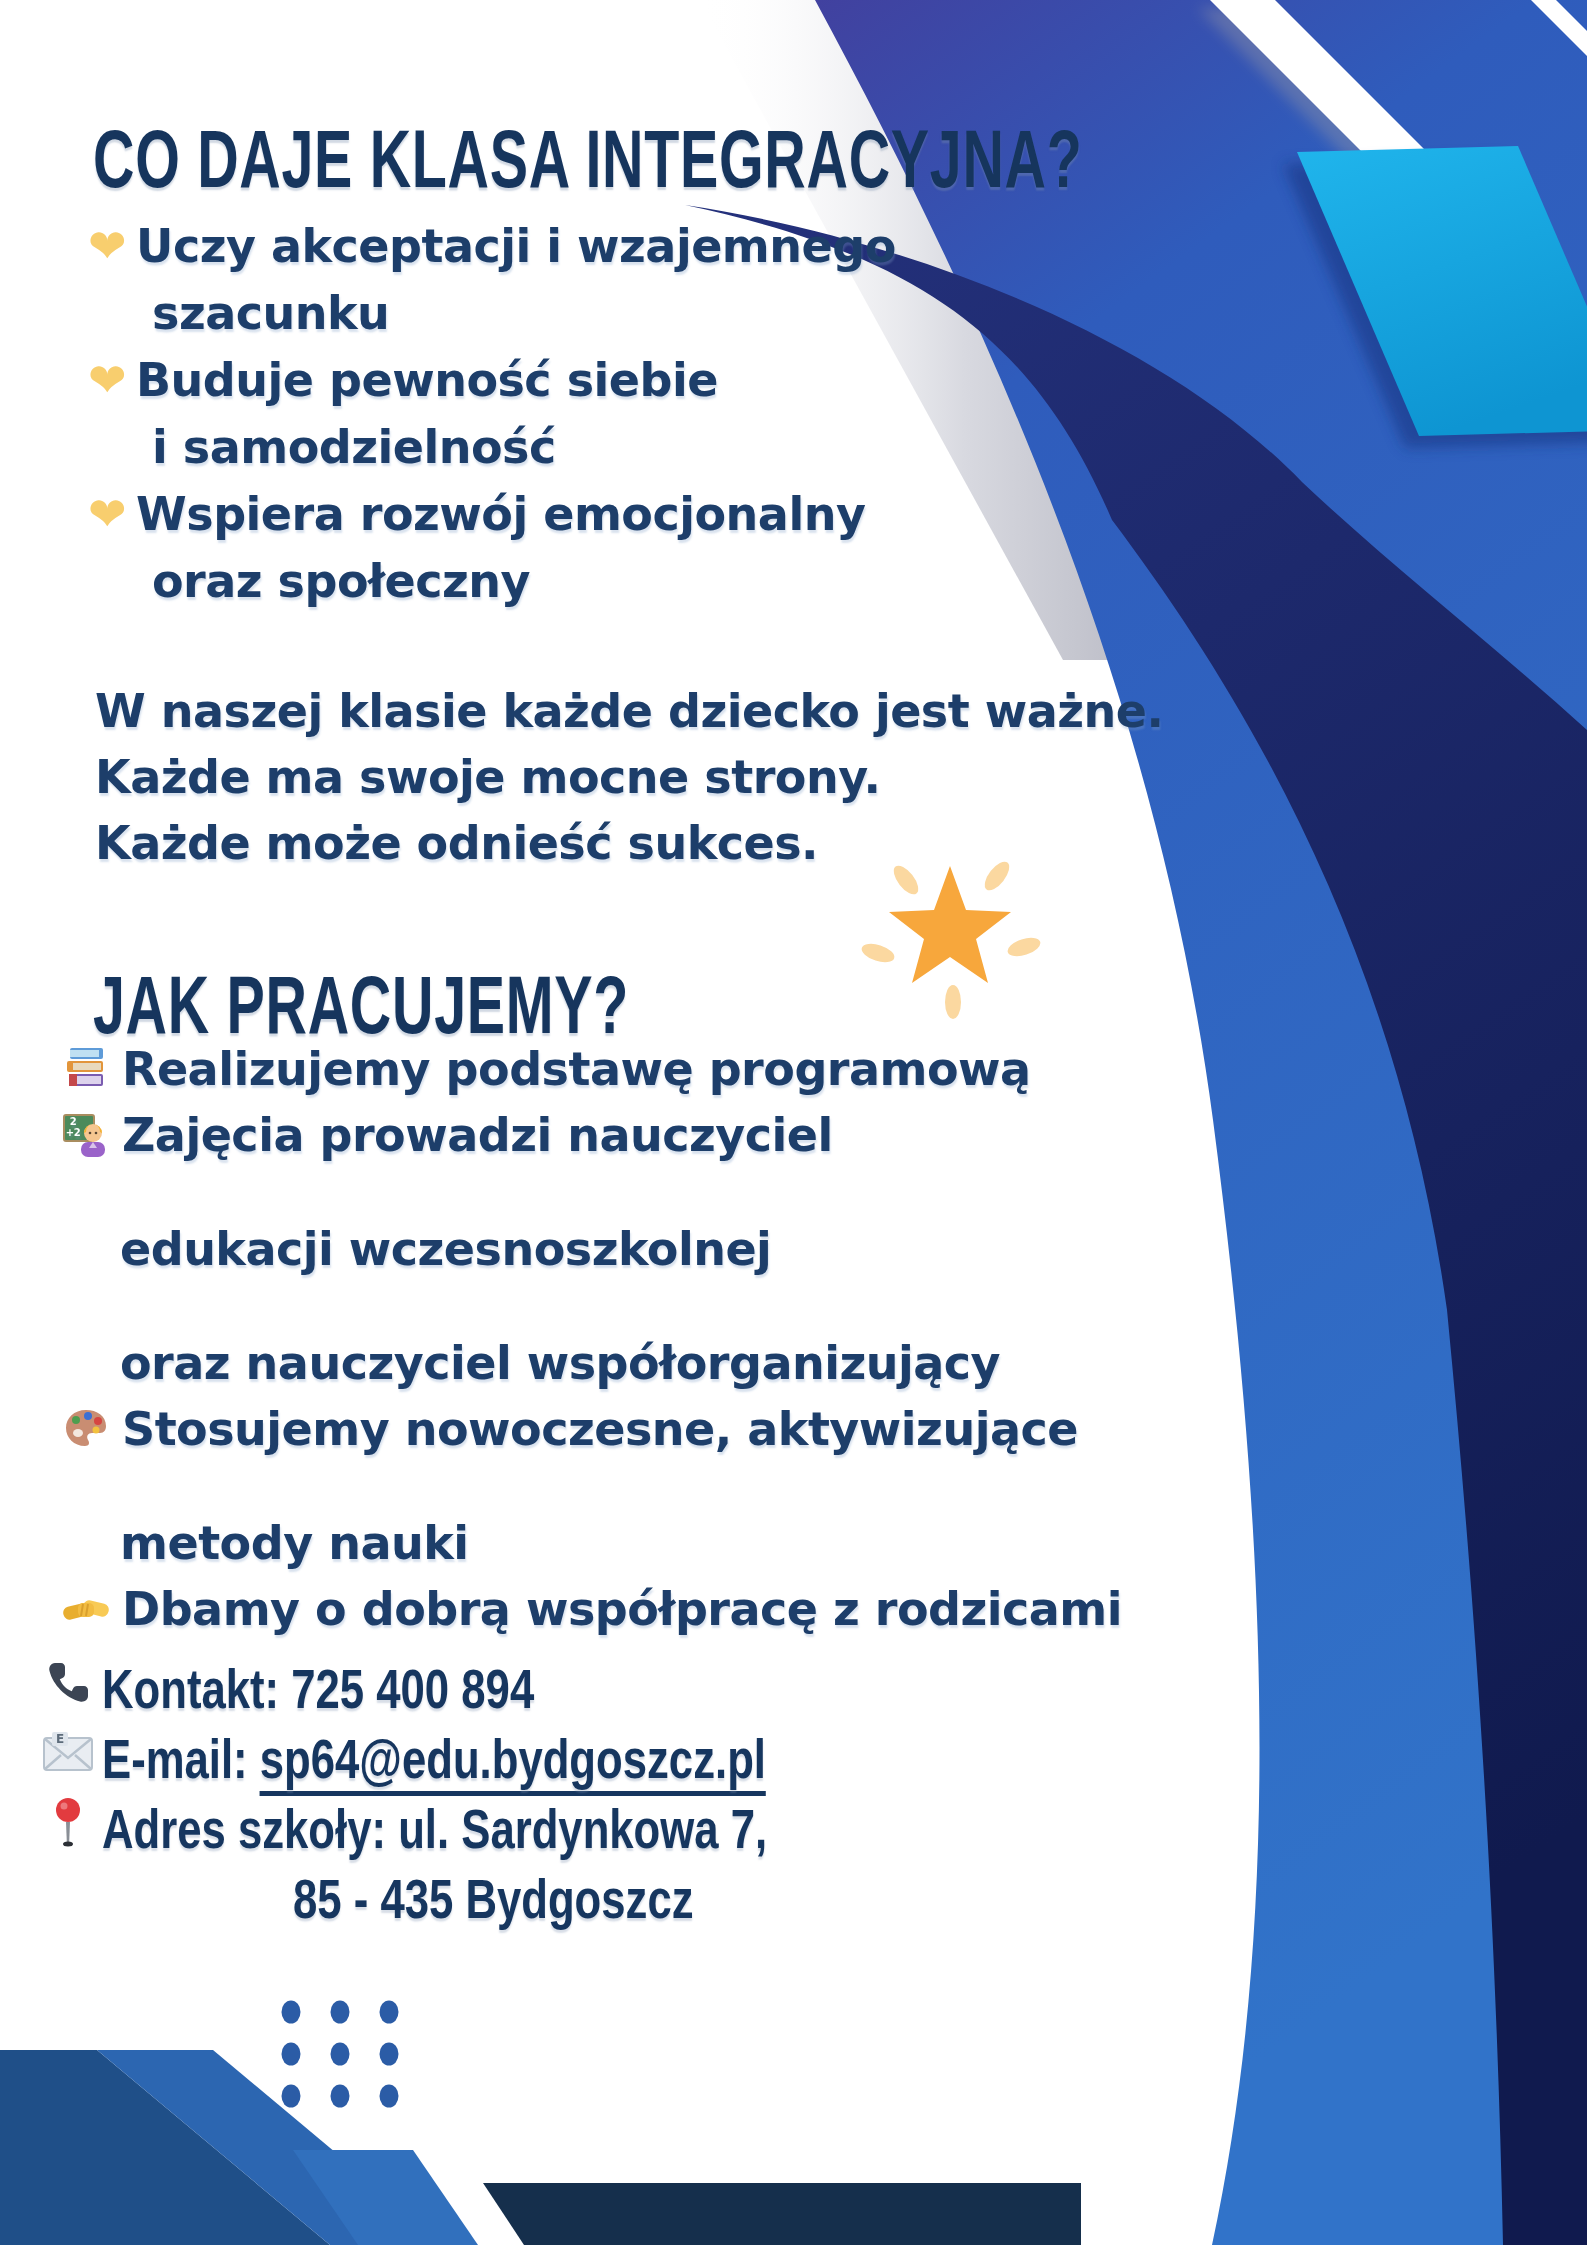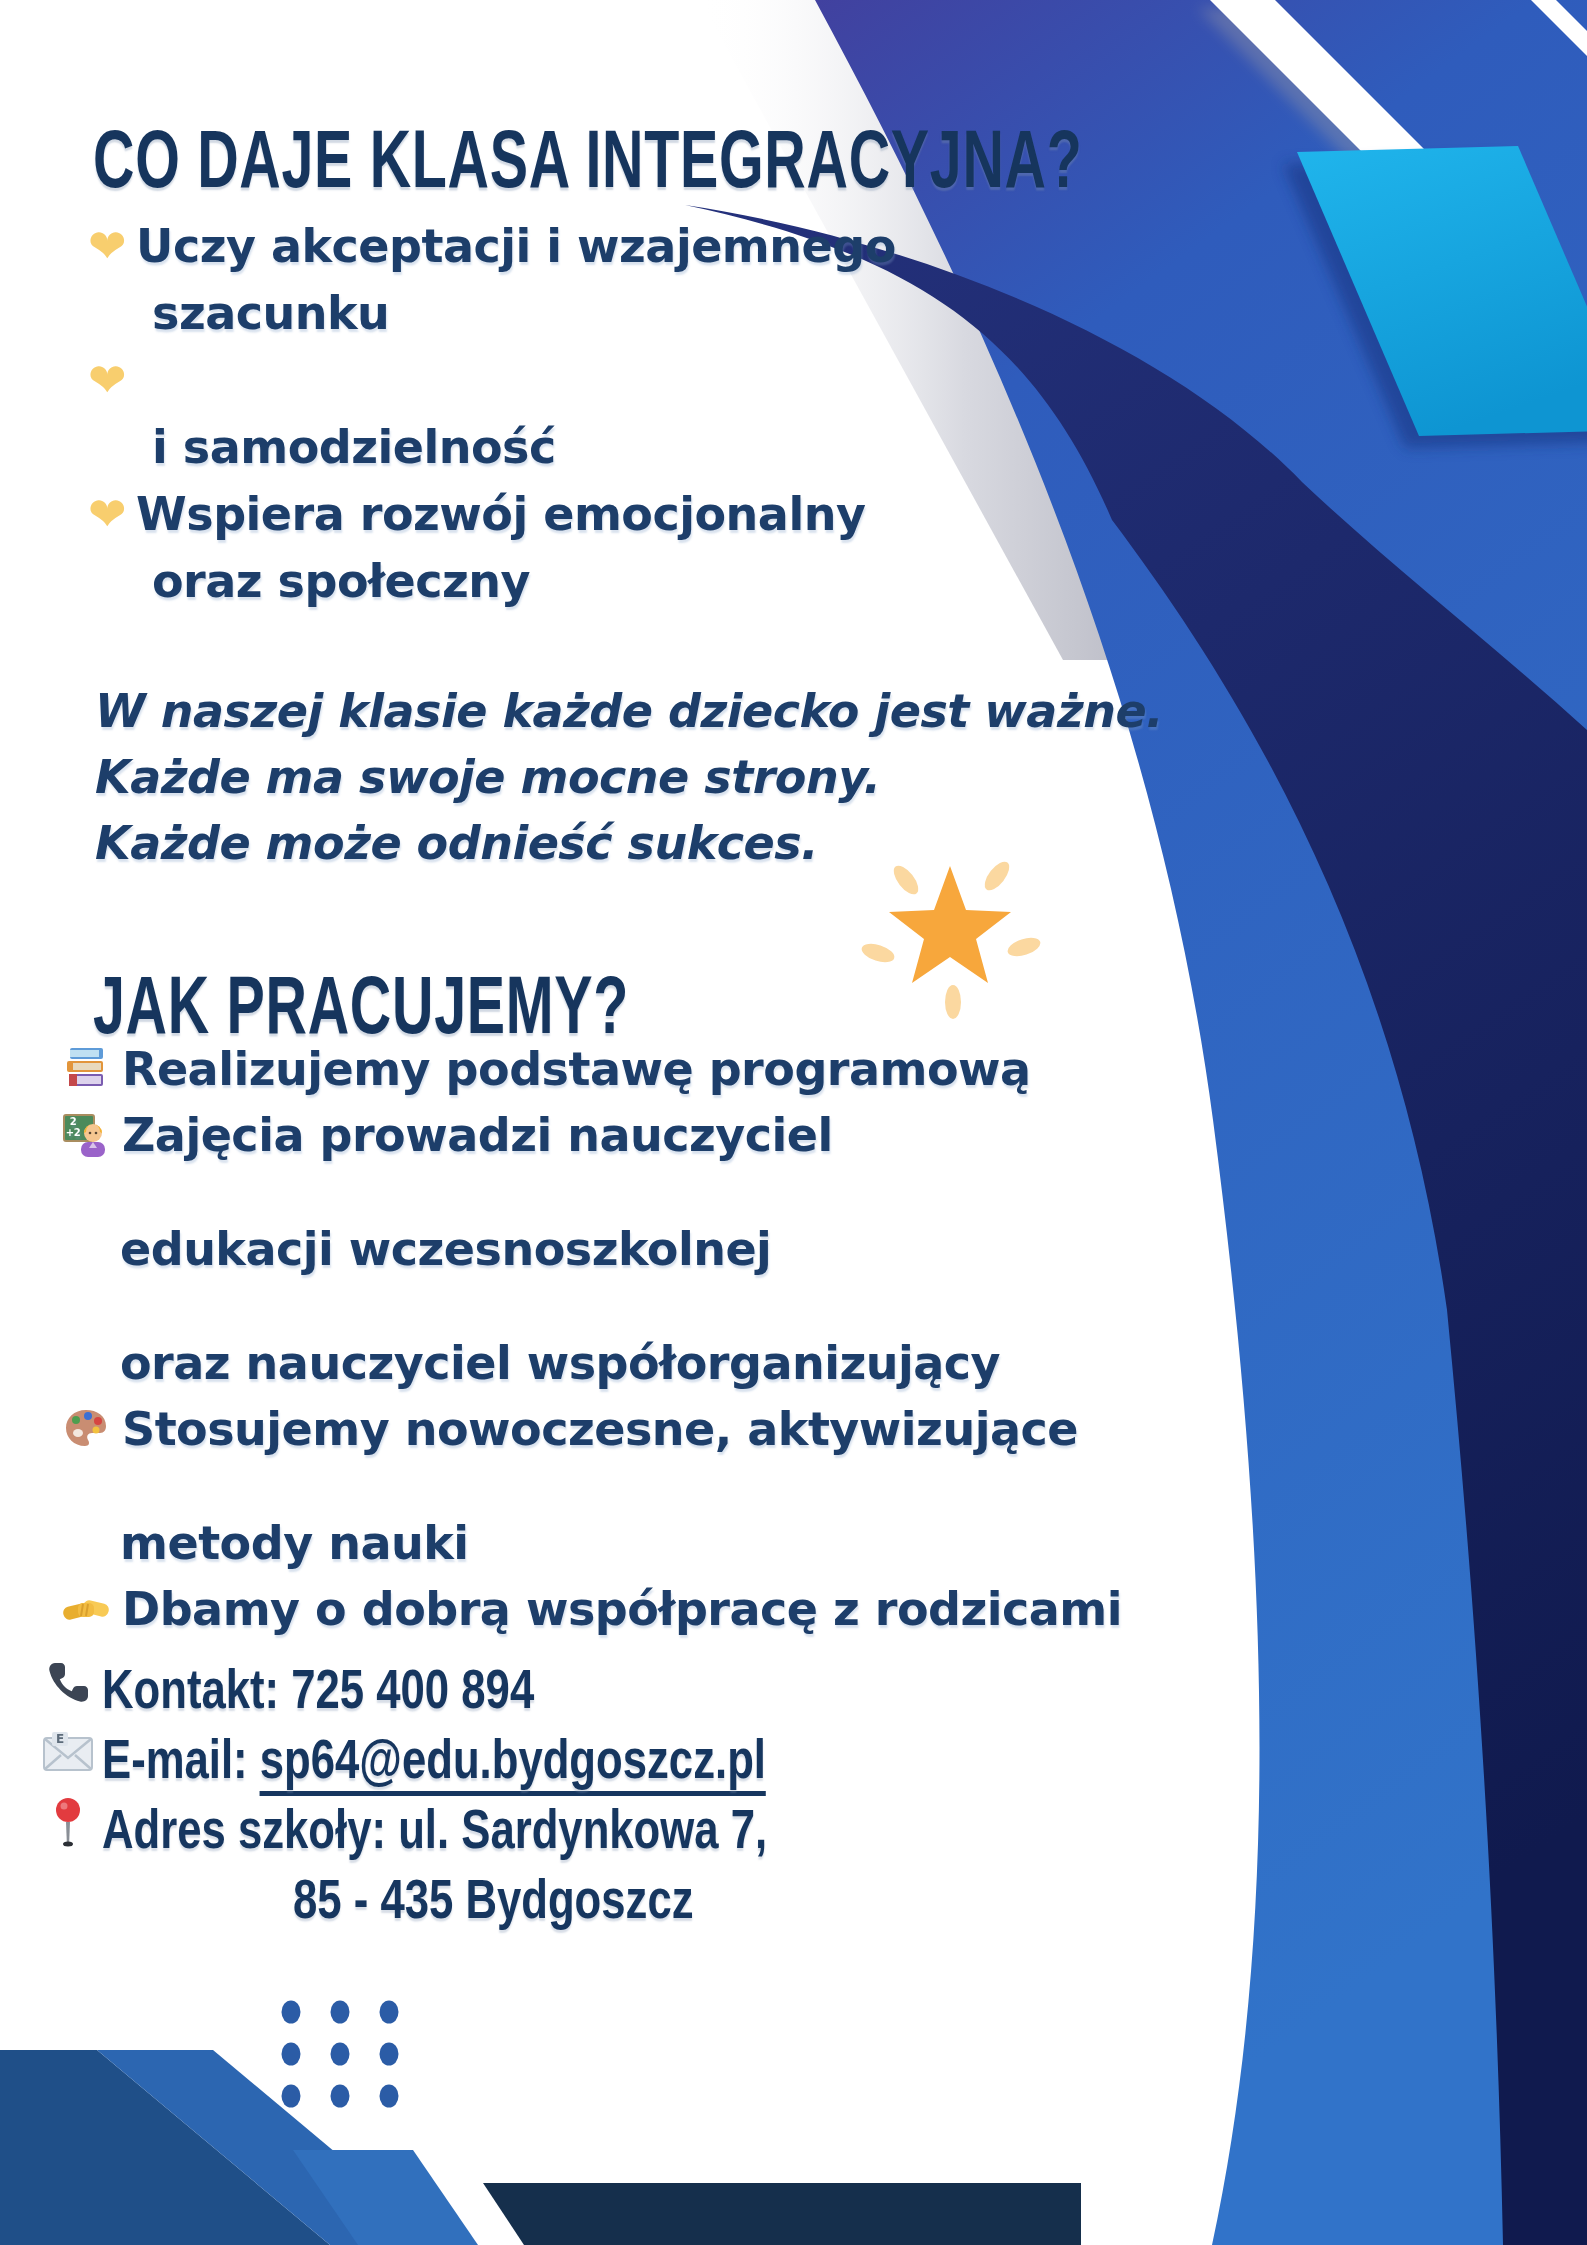--- a/index.html
+++ b/index.html
@@ -34,21 +34,21 @@
     text-shadow:1px 3px 2px rgba(130,160,200,.30);
   }
   .bline .heart{
     font-family:"DejaVu Sans",sans-serif;
     color:#f8ce6e;font-size:46px;margin-right:10px;line-height:1;
     text-shadow:none;
   }
   .indent1{padding-left:64px;text-align:center;}
   #list1{left:88px;top:212px;}
   #statement{left:95px;top:678px;}
-  #statement .bline{height:66px;font-style:italic;}
+  #statement .bline{height:66px;}
   #list2{left:62px;top:1036px;}
   #list2 .bline{height:66px;}
   .ic{width:48px;height:48px;margin-right:12px;flex:0 0 auto;}
   .indent2{padding-left:58px;margin-top:48px;}
 
   
   #contact{left:40px;top:1656px;}
   .cline{display:flex;align-items:flex-start;height:70px;white-space:nowrap;}
   .cline .cic{width:56px;height:54px;margin-right:6px;flex:0 0 auto;display:flex;align-items:center;justify-content:center;}
   .ctext{
@@ -146,20 +146,21 @@
 <div id="list1" class="abs blist">
   <div class="bline">
     <span class="heart">❤</span>
     <span>Uczy akceptacji i wzajemnego</span>
   </div>
   <div class="bline indent1">
     <span>szacunku</span>
   </div>
   <div class="bline">
     <span class="heart">❤</span>
+    <span>Buduje pewność siebie</span>
   </div>
   <div class="bline indent1">
     <span>i samodzielność</span>
   </div>
   <div class="bline">
     <span class="heart">❤</span>
     <span>Wspiera rozwój emocjonalny</span>
   </div>
   <div class="bline indent1">
     <span>oraz społeczny</span>

